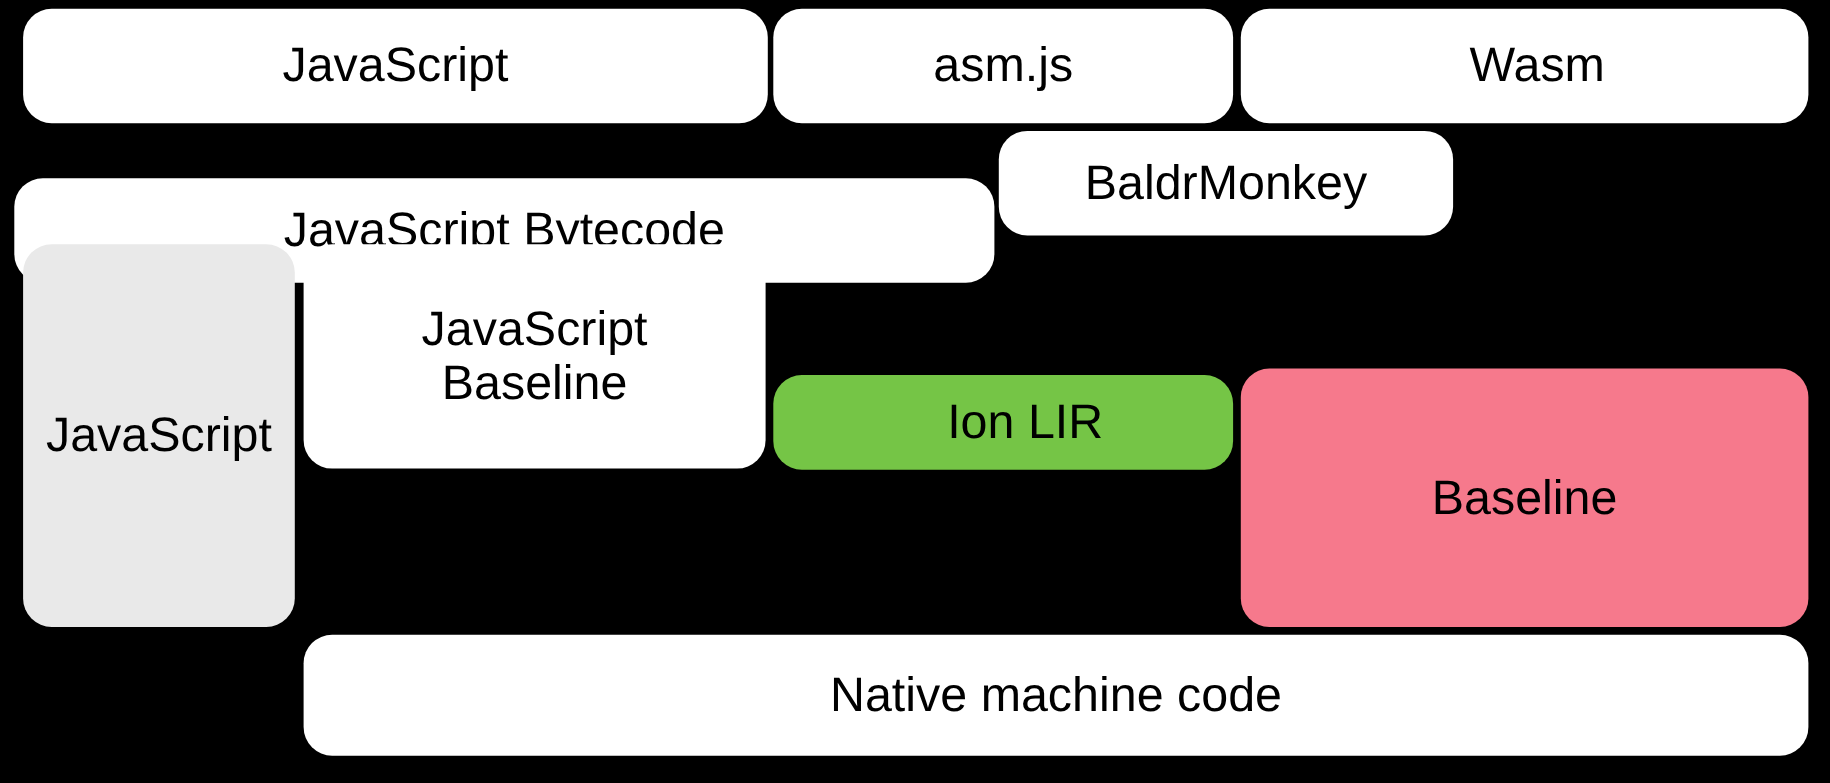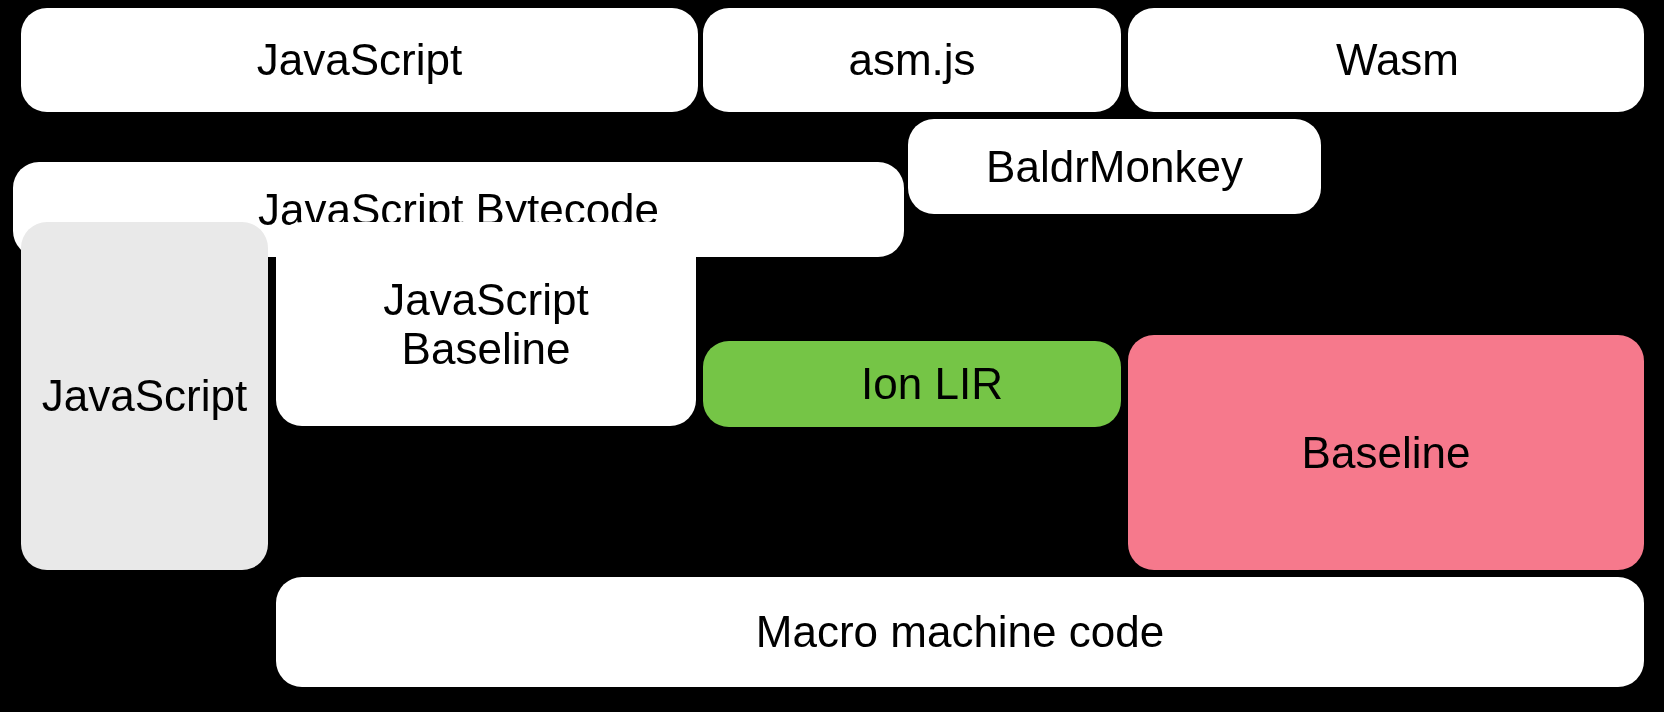--- a/index.html
+++ b/index.html
@@ -47,14 +47,14 @@
     <div class="node fill-white" style="left: 21px; top: 8px; width: 677px; height: 104px;">JavaScript</div>
     <div class="node fill-white" style="left: 703px; top: 8px; width: 418px; height: 104px;">asm.js</div>
     <div class="node fill-white" style="left: 1128px; top: 8px; width: 516px; height: 104px; padding-left: 23px;">Wasm</div>
     <div class="node fill-white" style="left: 13px; top: 119px; width: 891px; height: 95px; margin-top: 43px;">JavaScript Bytecode</div>
     <div class="node fill-white" style="left: 908px; top: 119px; width: 413px; height: 95px;">BaldrMonkey</div>
     <div class="node fill-gray" style="left: 21px; top: 222px; width: 247px; height: 348px;">JavaScript</div>
     <div class="node fill-white" style="left: 276px; top: 222px; width: 420px; height: 204px;">JavaScript
 Baseline</div>
     <div class="node fill-green" style="left: 703px; top: 341px; width: 418px; height: 86px; padding-left: 40px;">Ion LIR</div>
     <div class="node fill-pink" style="left: 1128px; top: 335px; width: 516px; height: 235px;">Baseline</div>
-    <div class="node fill-white" style="left: 276px; top: 577px; width: 1368px; height: 110px;">Macro machine code</div>
+    <div class="node fill-white" style="left: 276px; top: 577px; width: 1368px; height: 110px;">Native machine code</div>
   </div>
 
 </body></html>

